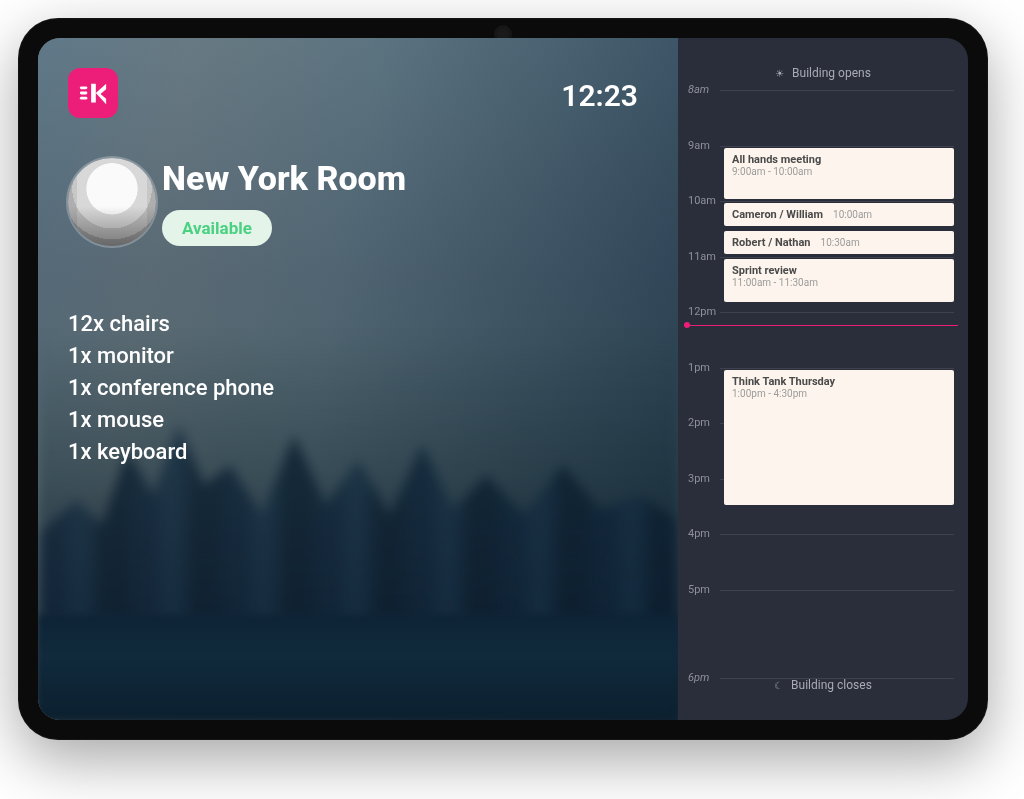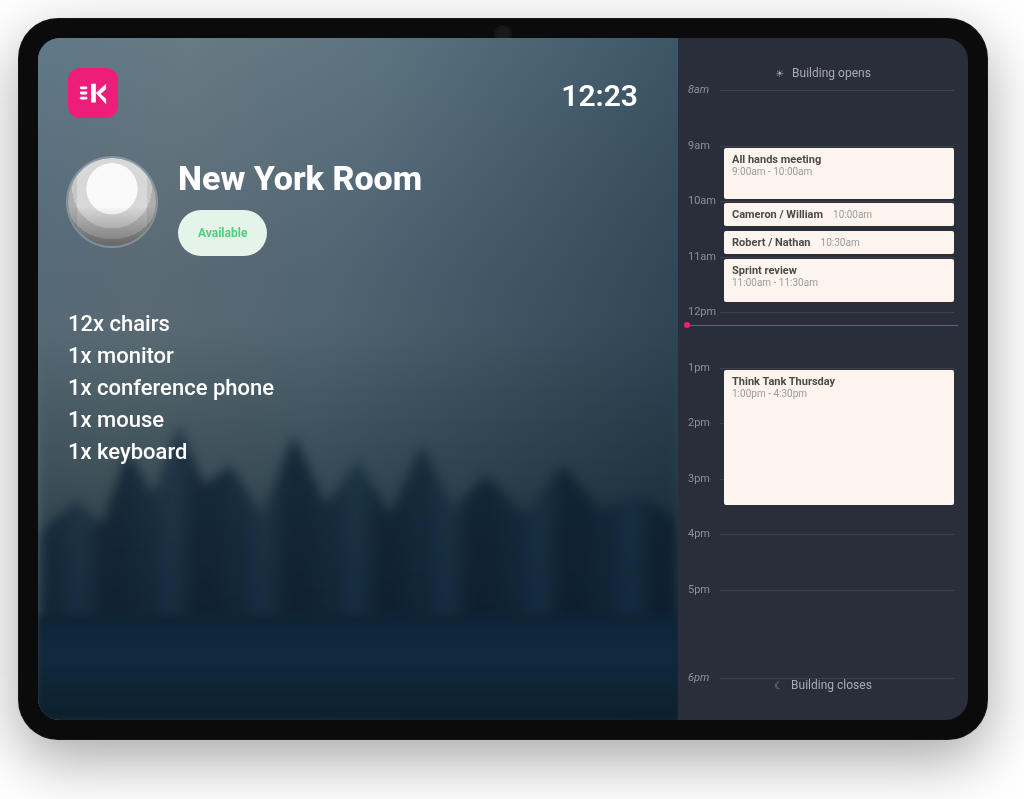--- a/index.html
+++ b/index.html
@@ -80,36 +80,36 @@
     font-weight:800;font-size:26px;color:#fff;letter-spacing:-1px;
   }
   .logo svg{width:30px;height:30px;}
   .clock{
     position:absolute;top:40px;right:40px;
     font-size:30px;font-weight:600;color:#fff;
   }
 
   
   .room-header{
-    position:absolute;top:120px;left:30px;display:flex;align-items:flex-start;gap:22px;
+    position:absolute;top:120px;left:30px;display:flex;align-items:flex-start;gap:6px;
   }
   .room-photo{
     width:88px;height:88px;border-radius:50%;
     background:radial-gradient(circle at 50% 35%, #fafafa 0 35%, #d8d8d8 36% 55%, #bdbdbd 55% 70%, #9f9f9f 70% 100%);
     box-shadow:0 0 0 2px rgba(255,255,255,.25);
     position:relative;overflow:hidden;
   }
   .room-photo::after{content:"";position:absolute;inset:0;background:
     linear-gradient(180deg, rgba(0,0,0,0) 55%, rgba(0,0,0,.35) 100%),
     linear-gradient(90deg, rgba(0,0,0,.08) 0 10%, transparent 10% 90%, rgba(0,0,0,.08) 90% 100%);
   }
   .room-title{font-size:34px;font-weight:800;color:#fff;margin-bottom:12px;}
   .status-pill{
     display:inline-block;background:var(--green-pill-bg);color:var(--green);
-    font-weight:700;font-size:12px;padding:16px 20px;border-radius:999px;
+    font-weight:700;font-size:17px;padding:8px 20px;border-radius:999px;
   }
 
   
   .amenities{
     position:absolute;top:270px;left:30px;
     font-size:22px;line-height:1.45;font-weight:500;color:#fff;
   }
 
   
   .cta-button{

